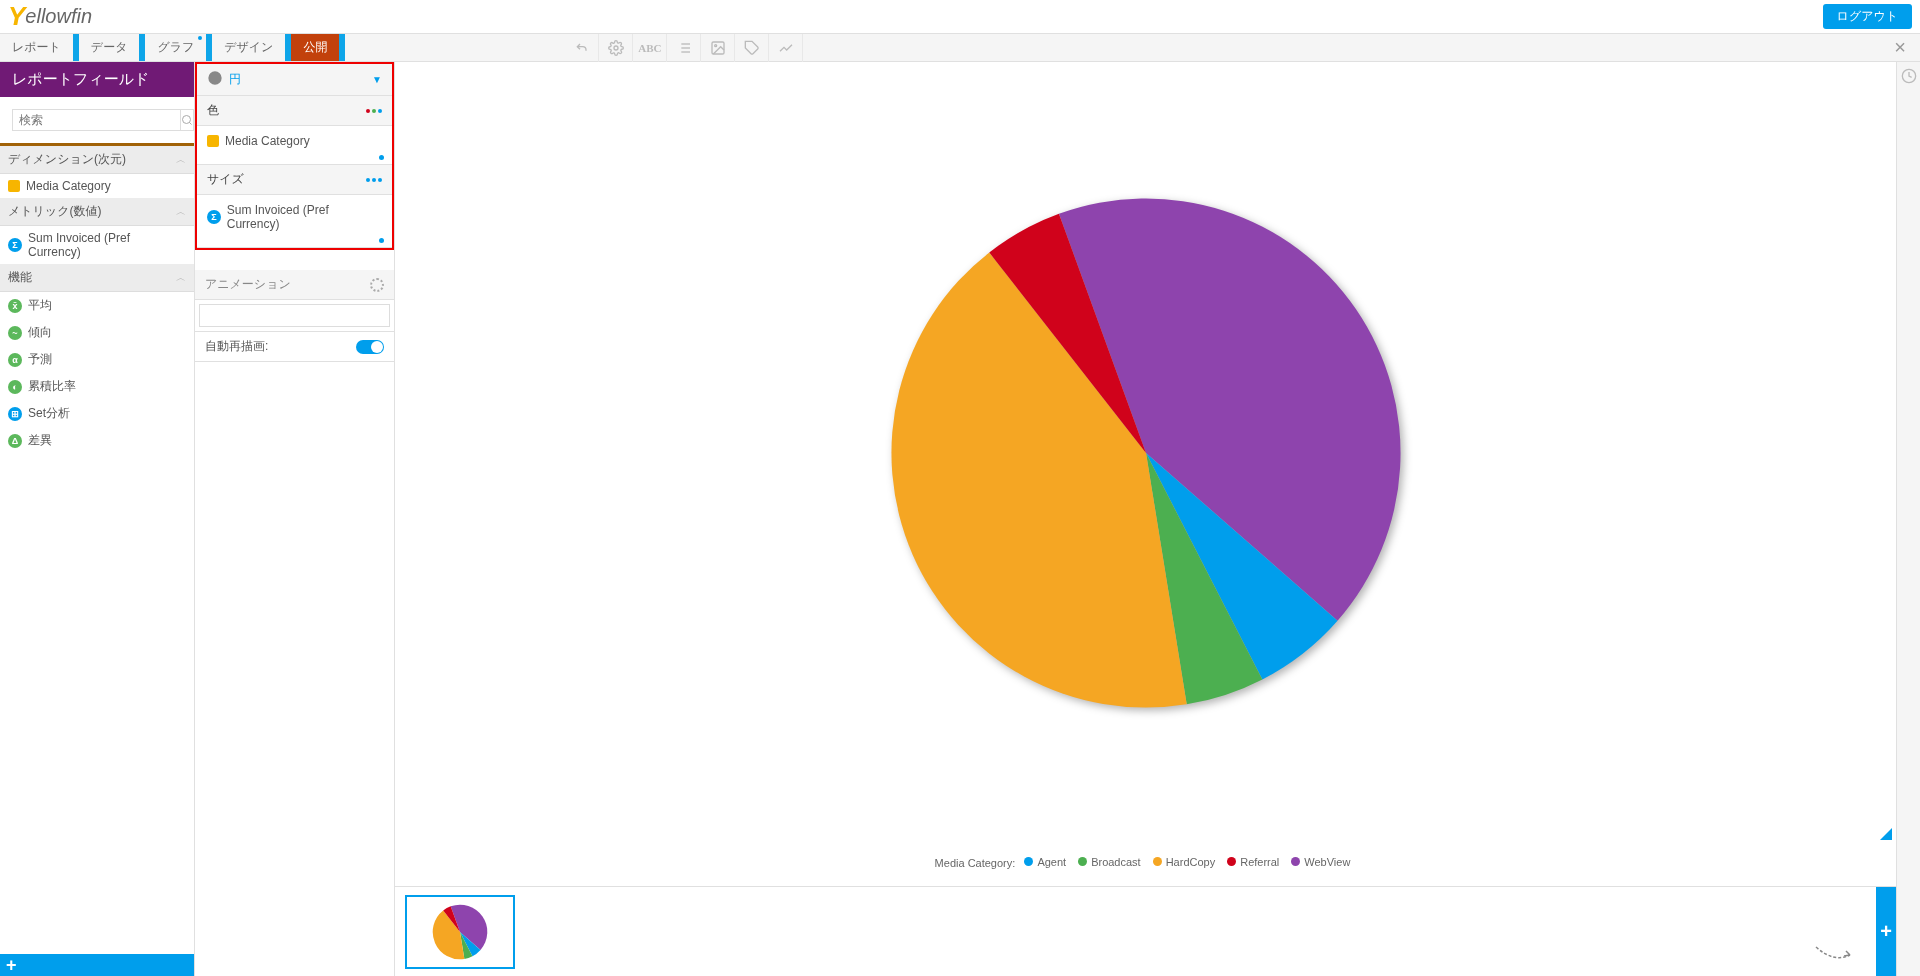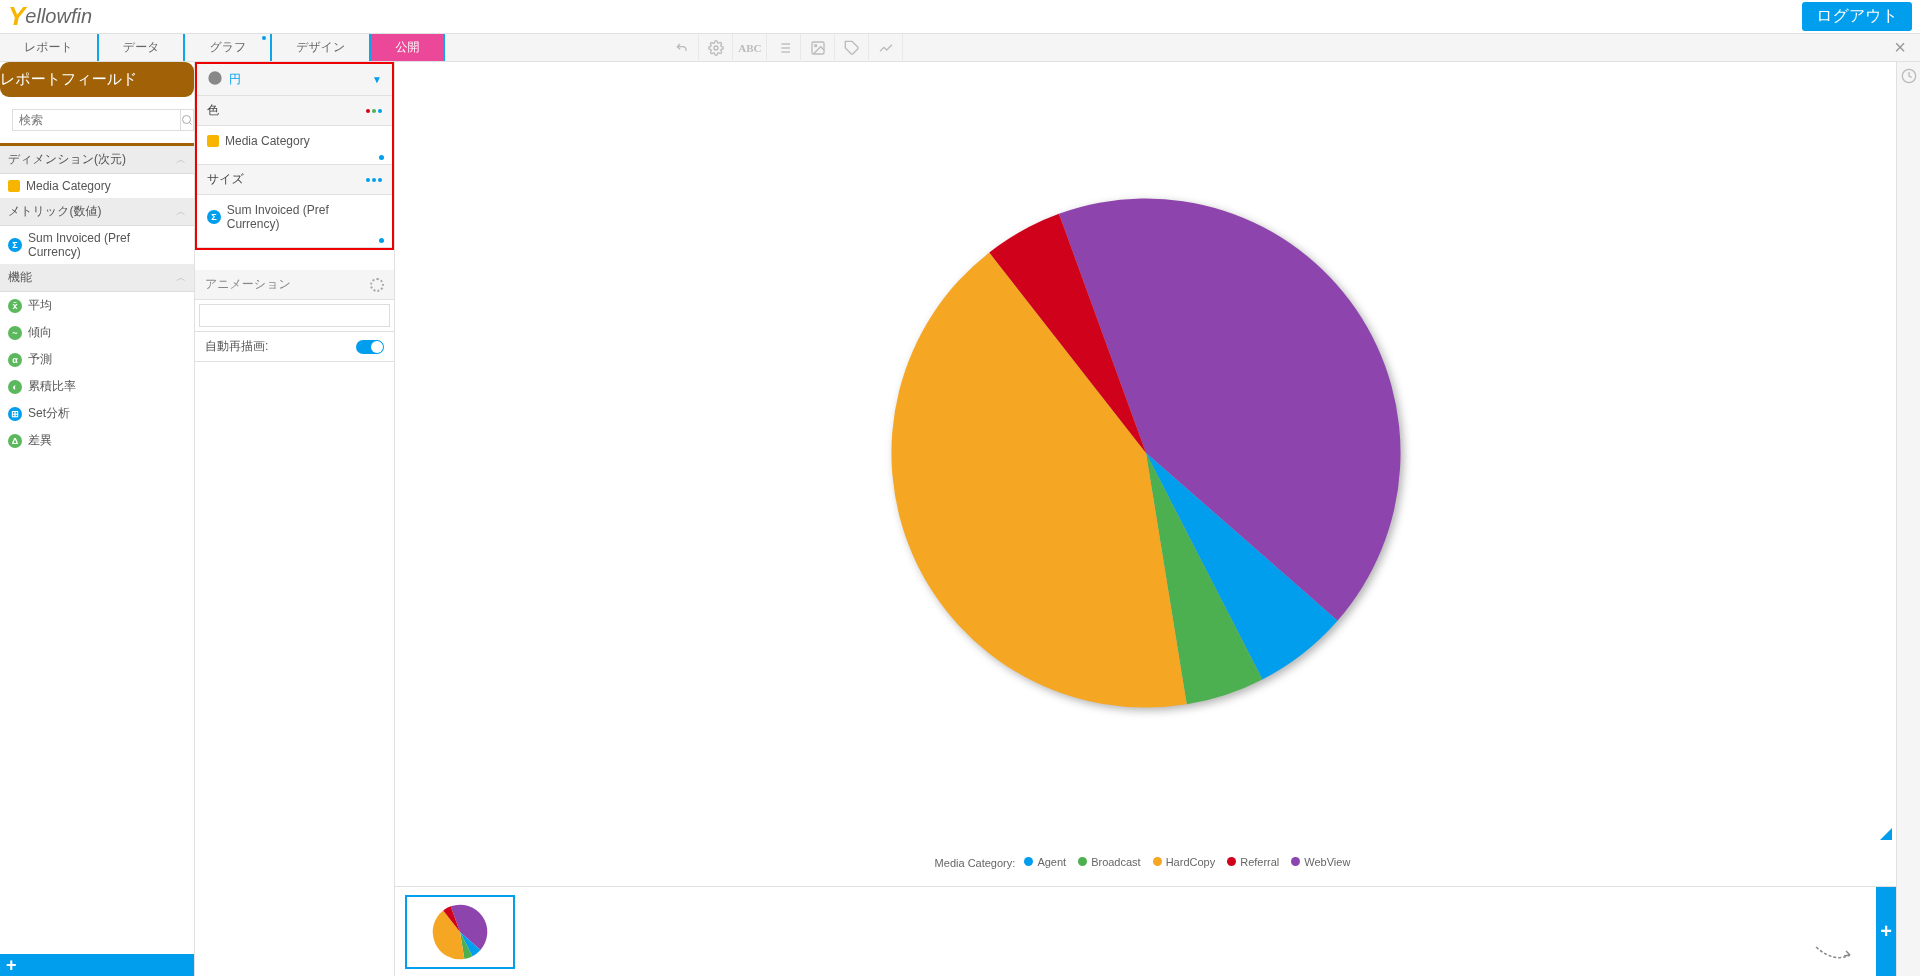--- a/index.html
+++ b/index.html
@@ -1,35 +1,35 @@
 <!DOCTYPE html>
 <html><head>
 <meta charset="utf-8">
 <style>
 * { box-sizing: border-box; margin: 0; padding: 0; font-family: "Hiragino Kaku Gothic Pro", "Meiryo", Arial, sans-serif; }
 body { background: #fff; font-size: 12px; color: #444; overflow: hidden; }
 
 .topbar { height: 33px; background: #fff; display: flex; align-items: center; justify-content: space-between; padding: 0 8px; }
 .logo { display: flex; align-items: center; font-size: 20px; font-weight: 500; font-style: italic; color: #666; }
 .logo .y { color: #f7b500; font-size: 26px; font-weight: bold; }
-.logout-btn { background: #009eec; color: #fff; border: none; border-radius: 3px; padding: 4px 14px; font-size: 16px; cursor: pointer; }
+.logout-btn { background: #009eec; color: #fff; border: none; border-radius: 3px; padding: 4px 14px; font-size: 12px; cursor: pointer; }
 
 .tabbar { height: 29px; background: #f5f5f5; border-top: 1px solid #e0e0e0; border-bottom: 1px solid #e0e0e0; display: flex; align-items: stretch; }
 .tabs { display: flex; }
-.tab { padding: 0 24px; display: flex; align-items: center; font-size: 12px; color: #666; border-right: 2px solid #0ea5e9; cursor: pointer; position: relative; }
-.tab.active { background: #ec4899; color: #fff; }
+.tab { padding: 0 12px; display: flex; align-items: center; font-size: 12px; color: #666; border-right: 6px solid #0ea5e9; cursor: pointer; position: relative; }
+.tab.active { background: #c2410c; color: #fff; }
 .tab.graph::after { content: ""; position: absolute; top: 2px; right: 4px; width: 4px; height: 4px; border-radius: 50%; background: #009eec; }
 .toolbar { display: flex; align-items: center; margin-left: 220px; gap: 0; }
 .tool { width: 34px; height: 28px; display: flex; align-items: center; justify-content: center; color: #bbb; cursor: pointer; border-right: 1px solid #e8e8e8; }
 .tool svg { width: 16px; height: 16px; }
 .closex { margin-left: auto; width: 40px; display: flex; align-items: center; justify-content: center; color: #999; cursor: pointer; font-size: 20px; }
 
 .main { display: flex; height: calc(100vh - 62px); }
 .sidebar-left { width: 195px; background: #fff; border-right: 1px solid #e0e0e0; display: flex; flex-direction: column; }
-.panel-title { background: #a16207; color: #fff; font-size: 15px; padding: 8px 0; font-weight: 500; border-radius: 9px; }
+.panel-title { background: #701a75; color: #fff; font-size: 15px; padding: 8px 12px; font-weight: 500; }
 .search-box { padding: 12px; border-bottom: 3px solid #a16207; display: flex; }
 .search-box input { flex: 1; border: 1px solid #ddd; padding: 3px 6px; font-size: 12px; }
 .search-btn { width: 24px; display: flex; align-items: center; justify-content: center; color: #aaa; border: 1px solid #ddd; border-left: none; cursor: pointer; }
 .section-hdr { background: #ececec; padding: 5px 8px; font-size: 12px; color: #555; border-bottom: 1px solid #ddd; display: flex; justify-content: space-between; align-items: center; cursor: pointer; }
 .section-hdr .chev { color: #aaa; font-size: 10px; }
 .field-item { padding: 5px 8px; font-size: 12px; color: #555; display: flex; align-items: center; gap: 6px; cursor: pointer; }
 .field-item .sq { width: 12px; height: 12px; border-radius: 2px; display: inline-block; }
 .sq.yellow { background: #f7b500; }
 .field-item .circ { width: 14px; height: 14px; border-radius: 50%; display: inline-flex; align-items: center; justify-content: center; color: #fff; font-size: 9px; font-weight: bold; }
 .circ.blue { background: #009eec; }

